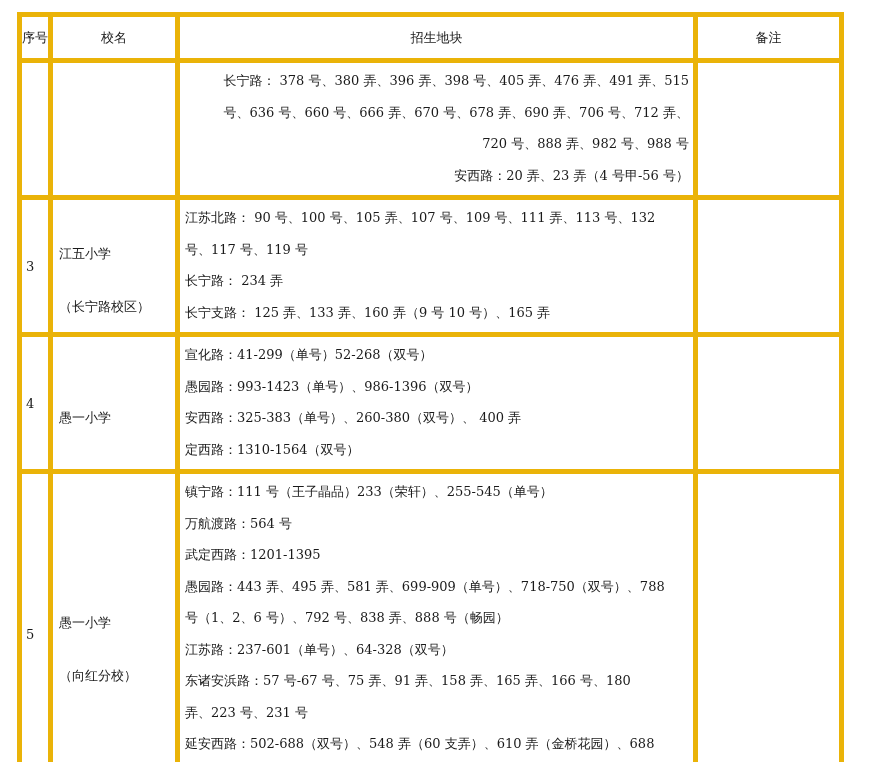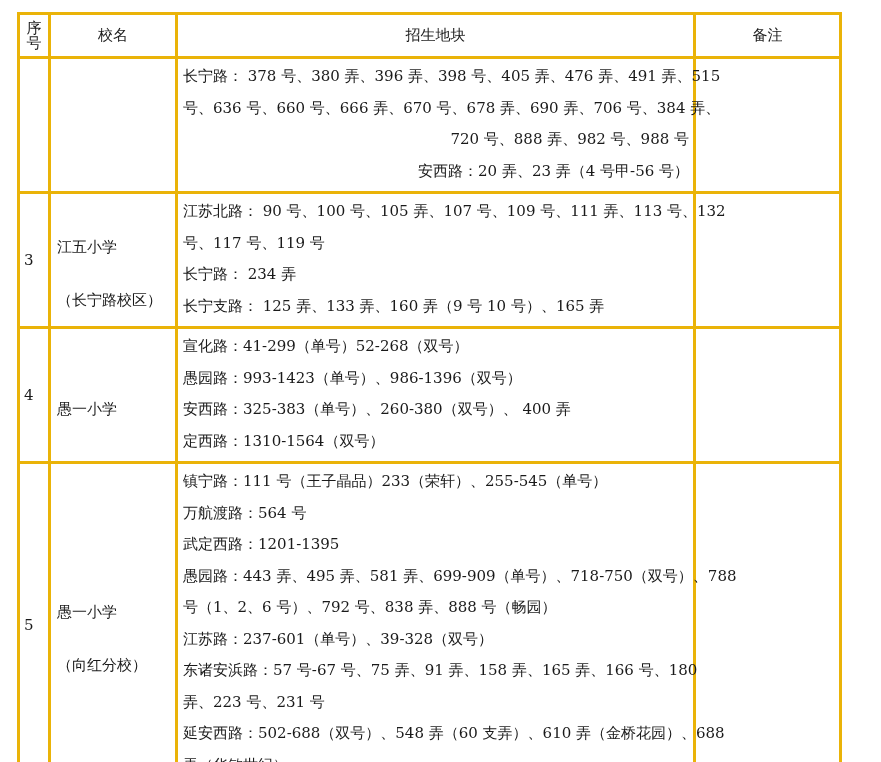--- a/index.html
+++ b/index.html
@@ -20,25 +20,25 @@
     }
     table.enroll {
       position: absolute;
       left: 17px;
       top: 12px;
       border-collapse: collapse;
       table-layout: fixed;
       width: 822px;
     }
     table.enroll td, table.enroll th {
-      border: 3px solid #eab308;
+      border: 5px solid #eab308;
       padding: 0;
       vertical-align: middle;
       font-weight: normal;
-      font-size: 15px;
+      font-size: 13px;
     }
     col.c-no { width: 31px; }
     col.c-name { width: 127px; }
     col.c-area { width: 518px; }
     col.c-note { width: 146px; }
     th.h { height: 41px; text-align: center; }
     th.h-no { font-size: 13.5px; line-height: 15px; }
     .no { text-align: left; padding-left: 4px !important; font-size: 13px; }
     .name { padding-left: 6px !important; text-align: left; line-height: 25px; }
     .name .sub { display: block; padding-left: 0; margin-top: 28px; }
@@ -69,21 +69,21 @@
       <th class="h">备注</th>
     </tr>
 
     <tr class="r2">
       <td class="no"></td>
       <td class="name">
         <span></span>
       </td>
       <td class="area">
         <span class="line">长宁路： 378 号、380 弄、396 弄、398 号、405 弄、476 弄、491 弄、515</span>
-        <span class="line">号、636 号、660 号、666 弄、670 号、678 弄、690 弄、706 号、384 弄、</span>
+        <span class="line">号、636 号、660 号、666 弄、670 号、678 弄、690 弄、706 号、712 弄、</span>
         <span class="line">720 号、888 弄、982 号、988 号</span>
         <span class="line">安西路：20 弄、23 弄（4 号甲-56 号）</span>
       </td>
       <td class="note"></td>
     </tr>
 
     <tr class="r3">
       <td class="no">3</td>
       <td class="name">
         <span class="sub">江五小学</span>
@@ -117,21 +117,21 @@
       <td class="name">
         <span class="sub">愚一小学</span>
         <span class="sub">（向红分校）</span>
       </td>
       <td class="area">
         <span class="line">镇宁路：111 号（王子晶品）233（荣轩）、255-545（单号）</span>
         <span class="line">万航渡路：564 号</span>
         <span class="line">武定西路：1201-1395</span>
         <span class="line">愚园路：443 弄、495 弄、581 弄、699-909（单号）、718-750（双号）、788</span>
         <span class="line">号（1、2、6 号）、792 号、838 弄、888 号（畅园）</span>
-        <span class="line">江苏路：237-601（单号）、39-328（双号）</span>
+        <span class="line">江苏路：237-601（单号）、64-328（双号）</span>
         <span class="line">东诸安浜路：57 号-67 号、75 弄、91 弄、158 弄、165 弄、166 号、180</span>
         <span class="line">弄、223 号、231 号</span>
         <span class="line">延安西路：502-688（双号）、548 弄（60 支弄）、610 弄（金桥花园）、688</span>
         <span class="line">弄（华敏世纪）</span>
       </td>
       <td class="note"></td>
     </tr>
 
   </tbody>
     </table>

